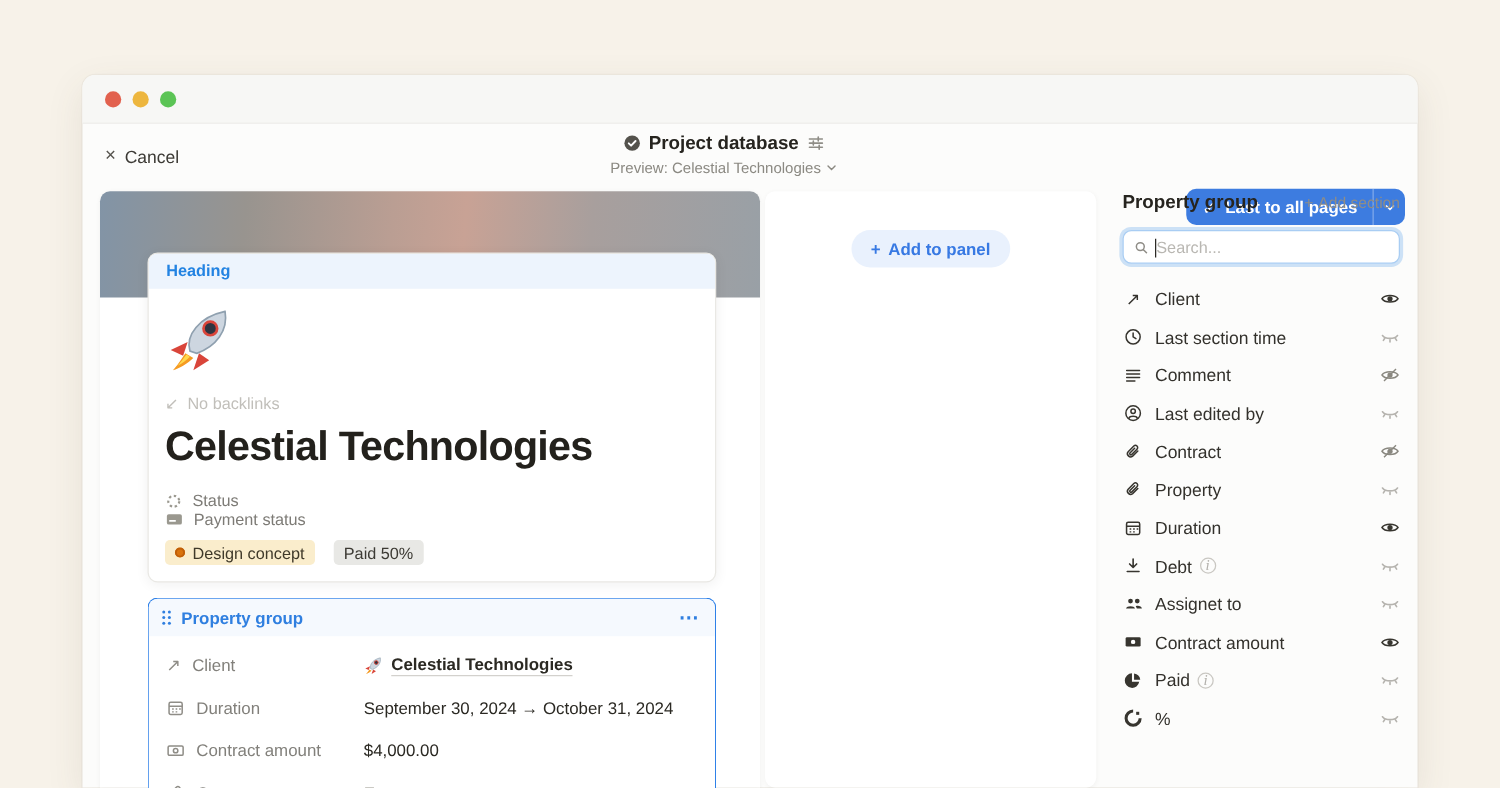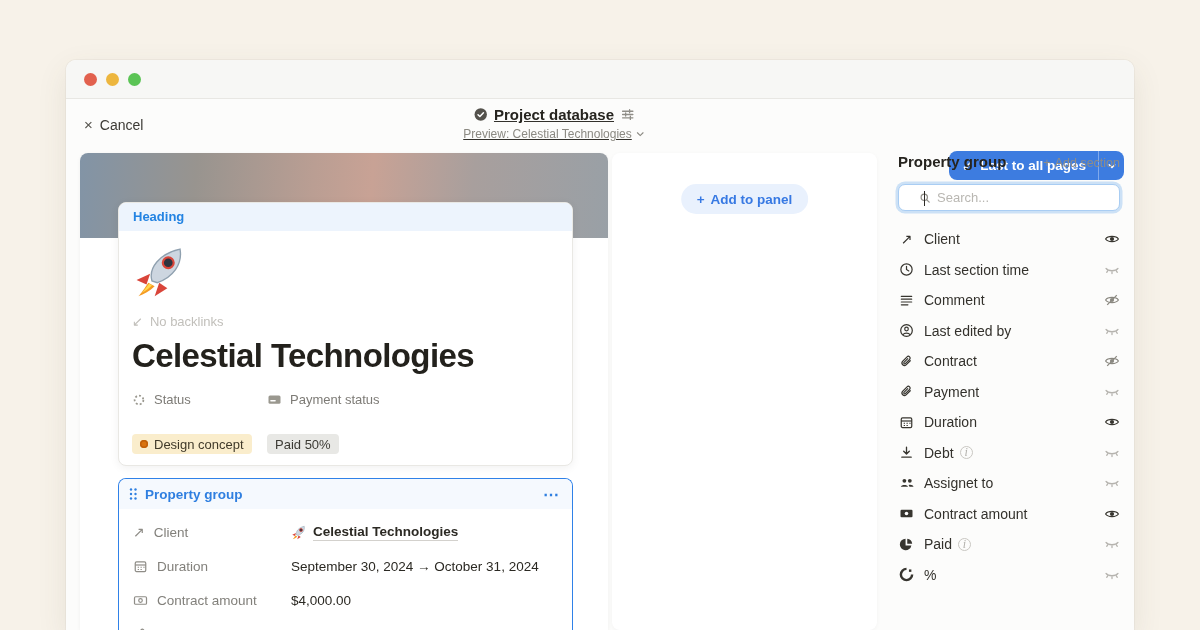--- a/index.html
+++ b/index.html
@@ -13,21 +13,21 @@
   
   .titlebar { height:39px; background:#f7f7f5; border-bottom:1px solid #e8e7e3; border-radius:10px 10px 0 0;
               display:flex; align-items:center; padding-left:18px; }
   .dot { width:13px; height:13px; border-radius:50%; margin-right:9px; }
 
   
   .toolbar { position:relative; height:56px; }
   .cancel { position:absolute; left:18px; top:17px; display:flex; align-items:center; gap:7px;
             font-size:14px; color:#3c3a35; cursor:default; }
   .cancel .x { font-size:15px; color:#55534d; }
-  .tb-center { position:absolute; left:488px; top:7px; transform:translateX(-50%); text-align:center;text-decoration:underline; }
+  .tb-center { position:absolute; left:513px; top:7px; transform:translateX(-50%); text-align:center; }
   .tb-title { display:flex; align-items:center; gap:6px; font-size:15px; font-weight:700; color:#26241f; justify-content:center; }
   .tb-preview { margin-top:4px; font-size:12px; color:#8b8982; display:flex; align-items:center; gap:3px; justify-content:center; }
   .apply-btn { position:absolute; right:10px; top:52px; height:29px; display:flex; align-items:center;
                background:#3d7ce0; border-radius:8px; color:#fff; font-size:13.5px; font-weight:600; overflow:hidden; }
   .apply-main { display:flex; align-items:center; gap:7px; padding:0 12px 0 13px; height:100%; }
   .apply-arrow { display:flex; align-items:center; justify-content:center; width:26px; height:100%;
                  border-left:1px solid rgba(255,255,255,.35); }
 
   
   .page-preview { position:absolute; left:14px; top:93px; width:528px; height:477px; background:#fff;
@@ -35,24 +35,24 @@
   .cover { height:85px; border-radius:8px 8px 0 0;
            background:linear-gradient(95deg,#8294a6 0%,#98948f 22%,#ba9e93 44%,#c8a295 55%,#a89f9d 74%,#99a0a6 100%); }
 
   .heading-card { position:absolute; left:52px; top:142px; width:455px; height:264px; background:#fff;
                   border:1px solid #e9e8e4; border-radius:8px; box-shadow:0 2px 10px rgba(20,20,20,.06); overflow:hidden; }
   .heading-strip { height:28px; background:#edf4fd; color:#2383e2; font-size:13px; font-weight:700;
                    line-height:28px; padding-left:14px; }
   .hc-body { padding:10px 14px 0 13px; }
   .backlinks { margin-top:11px; font-size:13px; color:#c1bfba; display:flex; gap:7px; align-items:center; }
   .page-title { margin-top:8px; font-size:33px; font-weight:700; letter-spacing:-0.6px; color:#23211c; }
-  .fields-row { margin-top:17px; display:flex; }
+  .fields-row { margin-top:17px; display:flex;flex-direction:column; }
   .field-col1 { width:135px; }
   .field-label { display:flex; align-items:center; gap:8px; font-size:13px; color:#7d7b76; }
-  .badges-row { margin-top:27px; display:flex; }
+  .badges-row { margin-top:9px; display:flex; }
   .pill { height:20px; display:inline-flex; align-items:center; gap:6px; padding:0 8px; border-radius:4px;
           font-size:13px; color:#42402f; }
   .pill.status { background:#faedcc; color:#403a2a; }
   .pill.paid { background:#e8e8e5; color:#3c3a34; }
   .pill .dot8 { width:8px; height:8px; border-radius:50%; background:#d9730d; box-shadow:inset 0 0 0 1.5px #c05f08; }
 
   
   .property-card { position:absolute; left:52px; top:418px; width:455px; height:153px; background:#fff;
                    border:1.5px solid #2f81e8; border-bottom:none; border-radius:8px 8px 0 0; overflow:hidden; }
   .pc-header { height:30px; background:#f5f9fe; display:flex; align-items:center; padding:0 12px 0 9px;
@@ -70,21 +70,21 @@
   .add-pill { position:absolute; left:50%; top:31px; transform:translateX(-50%); height:30px;
               display:flex; align-items:center; gap:6px; padding:0 16px; border-radius:15px;
               background:#e9f1fd; color:#3779e3; font-size:13.5px; font-weight:600; white-space:nowrap; }
 
   
   .sidebar { position:absolute; left:832px; top:93px; width:222px; }
   .sb-header { display:flex; align-items:baseline; justify-content:space-between; }
   .sb-title { font-size:15px; font-weight:700; color:#26241f; }
   .sb-add { font-size:12.5px; color:#8f8d87; display:flex; gap:4px; align-items:center; }
   .sb-search { position:relative; margin-top:14px; height:27px; background:#fff; border:1px solid #a9cdf3;
-               border-radius:7px; box-shadow:0 0 0 2.5px rgba(35,131,226,.22); display:flex; align-items:center; padding-left:20px; }
+               border-radius:7px; box-shadow:0 0 0 2.5px rgba(35,131,226,.22); display:flex; align-items:center; padding-left:8px; }
   .sb-search input { border:none; outline:none; background:transparent; font-family:"Liberation Sans",sans-serif;
                      font-size:13px; color:#33312c; width:170px; margin-left:6px; }
   .sb-search input::placeholder { color:#b9b7b2; }
   .caret { position:absolute; left:25px; top:6px; width:1px; height:15px; background:#2c2a25; }
   .sb-rows { margin-top:13px; }
   .sb-row { height:30.5px; display:flex; align-items:center; }
   .sb-ic { width:17px; display:flex; justify-content:center; margin-right:9px; }
   .sb-label { font-size:14px; color:#33312c; display:flex; align-items:center; gap:6px; }
   .info { font-size:12px; color:#b3b1ac; border:1px solid #c9c7c2; border-radius:50%; width:13px; height:13px;
           display:inline-flex; align-items:center; justify-content:center; font-family:"Liberation Serif",serif; font-style:italic; }
@@ -403,21 +403,21 @@
         </span>
       </div>
 
       <div class="sb-row">
         <span class="sb-ic">
           <svg width="15" height="15" viewBox="0 0 16 16" fill="none" stroke="#37352f" stroke-width="1.3" stroke-linecap="round">
               <path d="M12 7.2l-4.4 4.4a2.7 2.7 0 0 1-3.8-3.8l4.8-4.8a1.9 1.9 0 0 1 2.7 2.7l-4.6 4.6a1 1 0 0 1-1.4-1.4l4-4"></path>
             </svg>
         </span>
         <span class="sb-label">
-            <span>Payment</span>
+            <span>Property</span>
           </span>
         <span class="sb-eye">
           <svg width="16" height="16" viewBox="0 0 16 16" stroke="#b5b3ae" stroke-width="1.3" fill="none" stroke-linecap="round">
               <path d="M2 6.4C4.4 9.5 11.6 9.5 14 6.4"></path>
               <path d="M3.7 8.8L2.7 10.3M8 9.8V11.6M12.3 8.8L13.3 10.3"></path>
             </svg>
         </span>
       </div>
 
 

